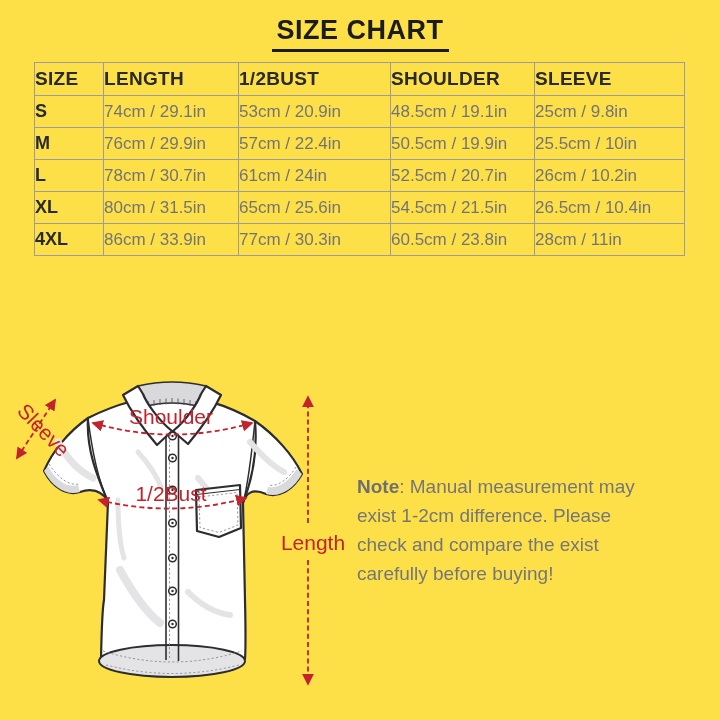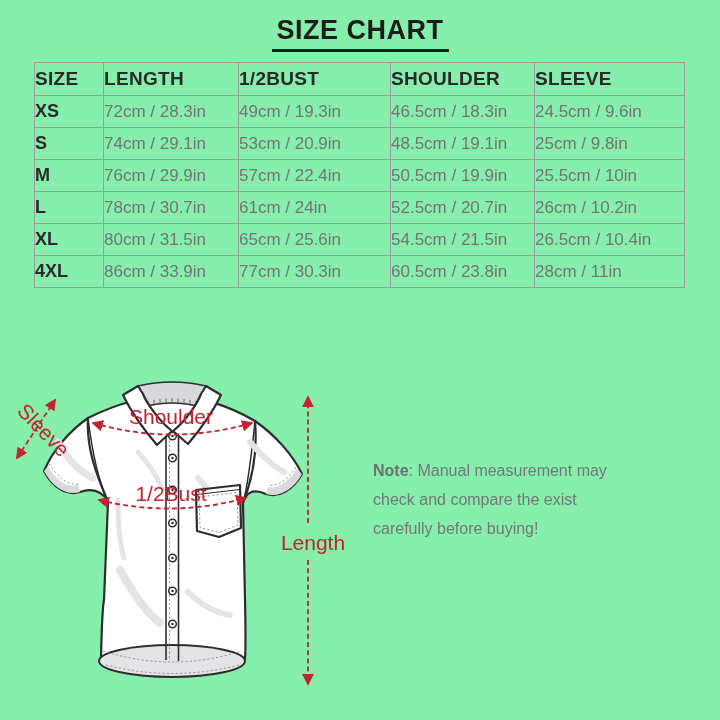--- a/index.html
+++ b/index.html
@@ -1,34 +1,34 @@
 <!DOCTYPE html>
 <html style="--accent: #c4222c;"><head>
 <meta charset="utf-8">
 <style>
   html,body { margin:0; padding:0; background:#ffffff; }
   body { width:720px; height:720px; font-family:"Liberation Sans", sans-serif; position:relative; overflow:hidden; }
-  .canvas { position:relative; width:720px; height:720px; background:#86efac; }
+  .canvas { position:relative; width:720px; height:720px; background:#fde047; }
 
   
   .title-wrap { position:absolute; top:15px; left:0; width:720px; text-align:center; }
   .title { display:inline-block; font-size:27px; font-weight:bold; color:#1c1c1c;
            letter-spacing:0.5px; border-bottom:3px solid #1c1c1c; padding:0 5px 3px 5px; }
 
   
   table.size-table { position:absolute; left:34px; top:62px; width:650px;
                      border-collapse:collapse; table-layout:fixed; }
   .size-table th, .size-table td { border:1px solid #9c9ca0; text-align:left; vertical-align:middle; padding:0; }
   .size-table thead th { height:32px; font-size:19px; font-weight:bold; color:#2a2a2c; letter-spacing:0.3px; }
   .size-table tbody th { height:31px; font-size:18px; font-weight:bold; color:#2a2a2c; }
   .size-table tbody td { height:31px; font-size:17px; font-weight:normal; color:#737478; }
 
   
-  .note { position:absolute; left:357px; top:456px; width:332px;
-          font-size:16px; line-height:29px; color:#75767a;margin-left:16px; }
+  .note { position:absolute; left:357px; top:472px; width:332px;
+          font-size:19px; line-height:29px; color:#75767a; }
   .note b { font-weight:bold; color:#6e6f73; }
 
   
   .diagram { position:absolute; left:0; top:360px; width:360px; height:360px; }
   .shirt-line   { fill:#ffffff; stroke:#2d2d30; stroke-width:2.2; stroke-linejoin:round; }
   .shirt-thin   { fill:none; stroke:#2d2d30; stroke-width:1.5; }
   .shirt-gray   { fill:#d9d9db; stroke:#2d2d30; stroke-width:1.6; }
   .shade        { fill:none; stroke:#e4e4e7; stroke-linecap:round; }
   .stitch       { fill:none; stroke:#8a8a8d; stroke-width:0.9; stroke-dasharray:2.2,2.2; }
   .hatch        { stroke:#5a5a5e; stroke-width:0.9; }
@@ -56,27 +56,20 @@
     <thead>
         <tr>
           <th>SIZE</th>
           <th>LENGTH</th>
           <th>1/2BUST</th>
           <th>SHOULDER</th>
           <th>SLEEVE</th>
         </tr>
       </thead>
     <tbody>
-        <tr>
-          <th>XS</th>
-          <td>72cm / 28.3in</td>
-          <td>49cm / 19.3in</td>
-          <td>46.5cm / 18.3in</td>
-          <td>24.5cm / 9.6in</td>
-        </tr>
         <tr>
           <th>S</th>
           <td>74cm / 29.1in</td>
           <td>53cm / 20.9in</td>
           <td>48.5cm / 19.1in</td>
           <td>25cm / 9.8in</td>
         </tr>
         <tr>
           <th>M</th>
           <td>76cm / 29.9in</td>
@@ -197,17 +190,18 @@
 
       <text class="red-text" x="171" y="64" text-anchor="middle">Shoulder</text>
       <text class="red-text" x="171" y="141" text-anchor="middle">1/2Bust</text>
       <text class="red-text" transform="translate(16,52) rotate(46)">Sleeve</text>
       <text class="red-text" x="313" y="190" text-anchor="middle">Length</text>
     </g>
   </svg>
 
   <div class="note">
     <div><b>Note</b><span>: Manual measurement may</span></div>
+    <div>exist 1-2cm difference. Please</div>
     <div>check and compare the exist</div>
     <div>carefully before buying!</div>
   </div>
 
 </div>
 
 </body></html>

